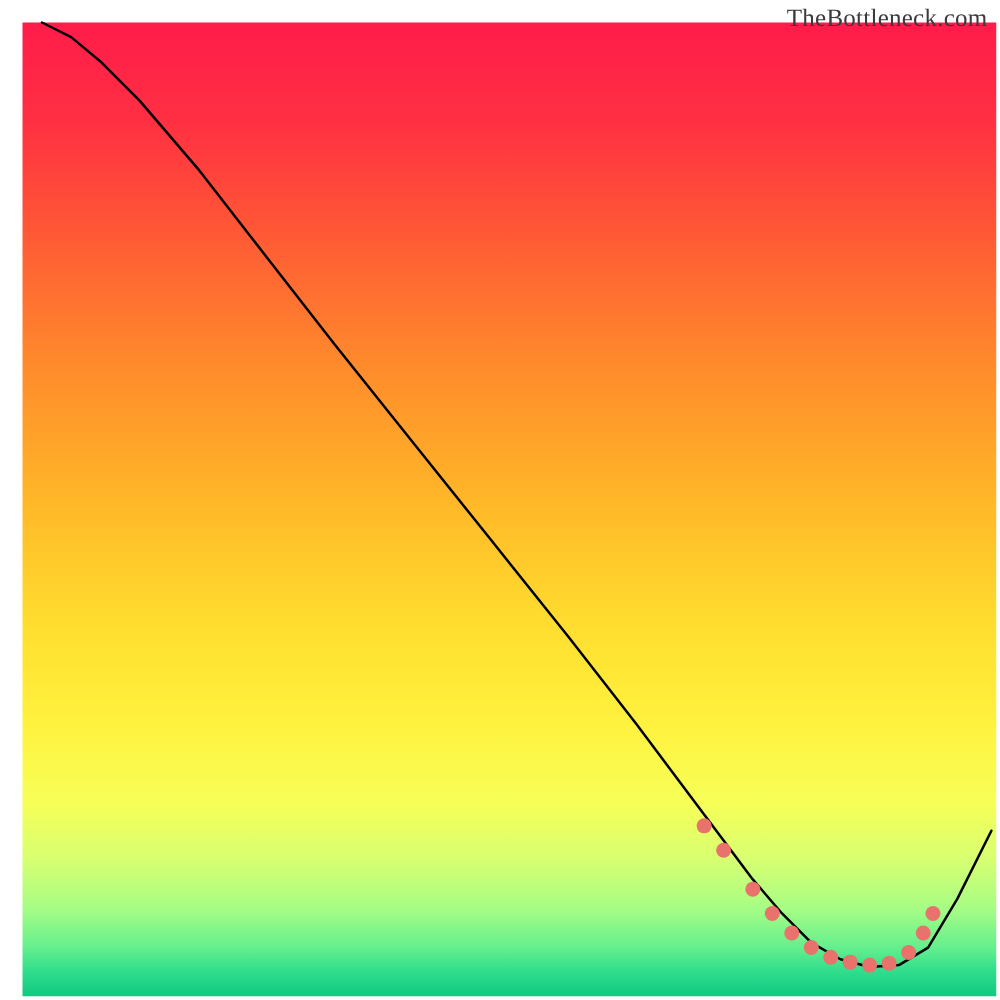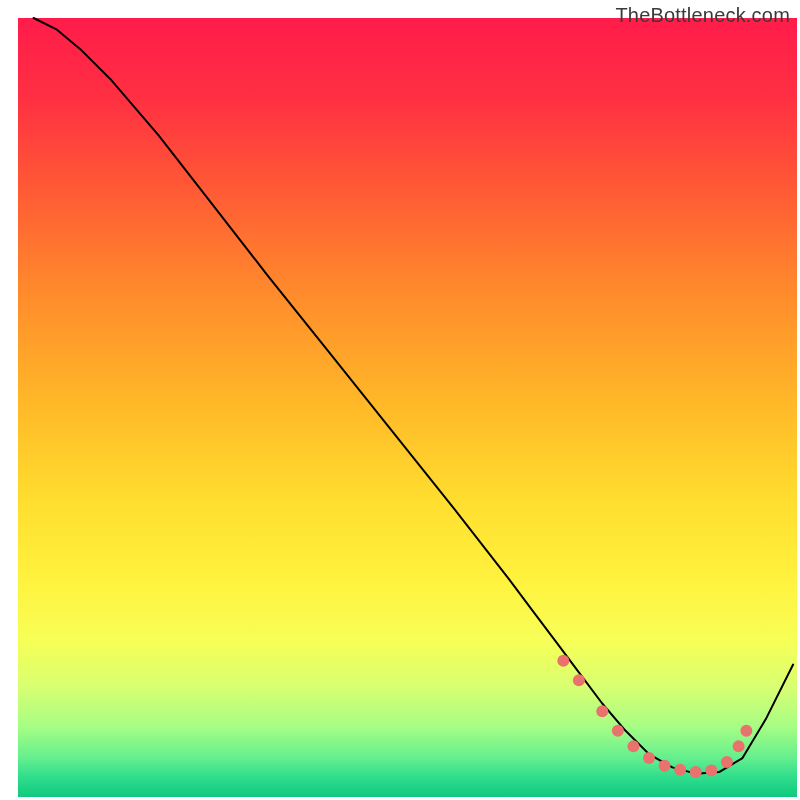--- a/index.html
+++ b/index.html
@@ -18,20 +18,21 @@
   }
   .watermark {
     position: absolute;
     top: 4px;
     right: 10px;
     font-size: 20px;
     font-weight: 400;
     color: #3a3a3a;
     letter-spacing: 0.2px;
     z-index: 10;
+    font-family: Liberation Serif, serif;
   }
   svg.plot {
     position: absolute;
     left: 0;
     top: 0;
     width: 800px;
     height: 800px;
   }
 </style>
 </head>

